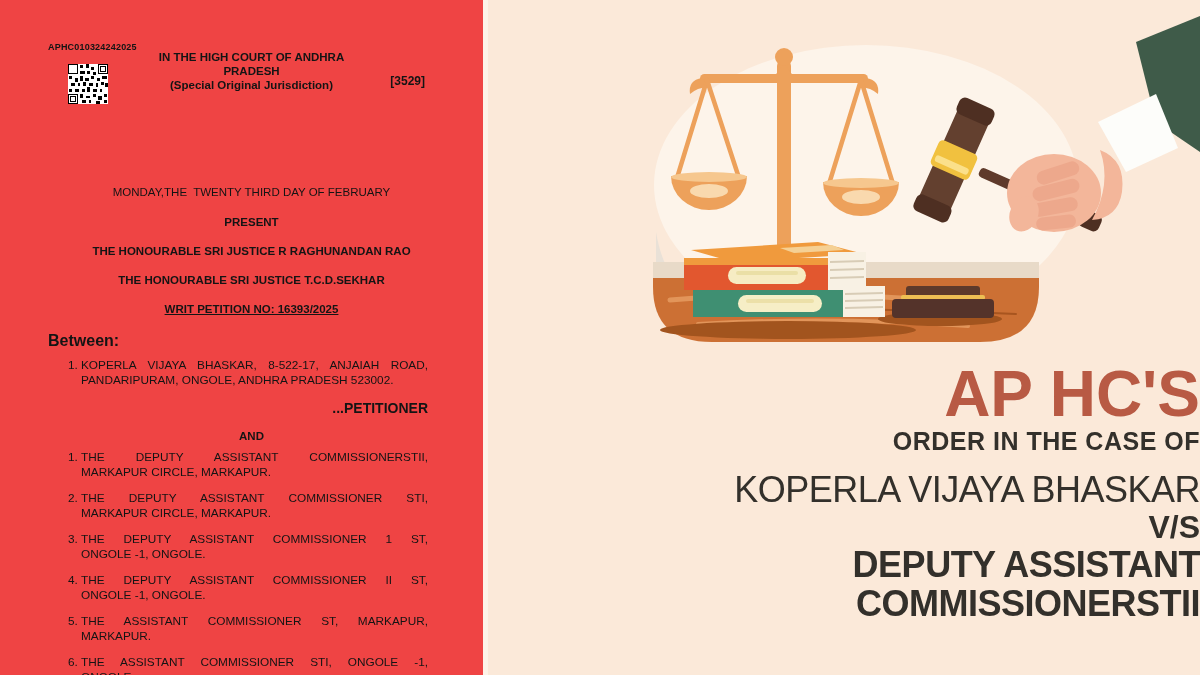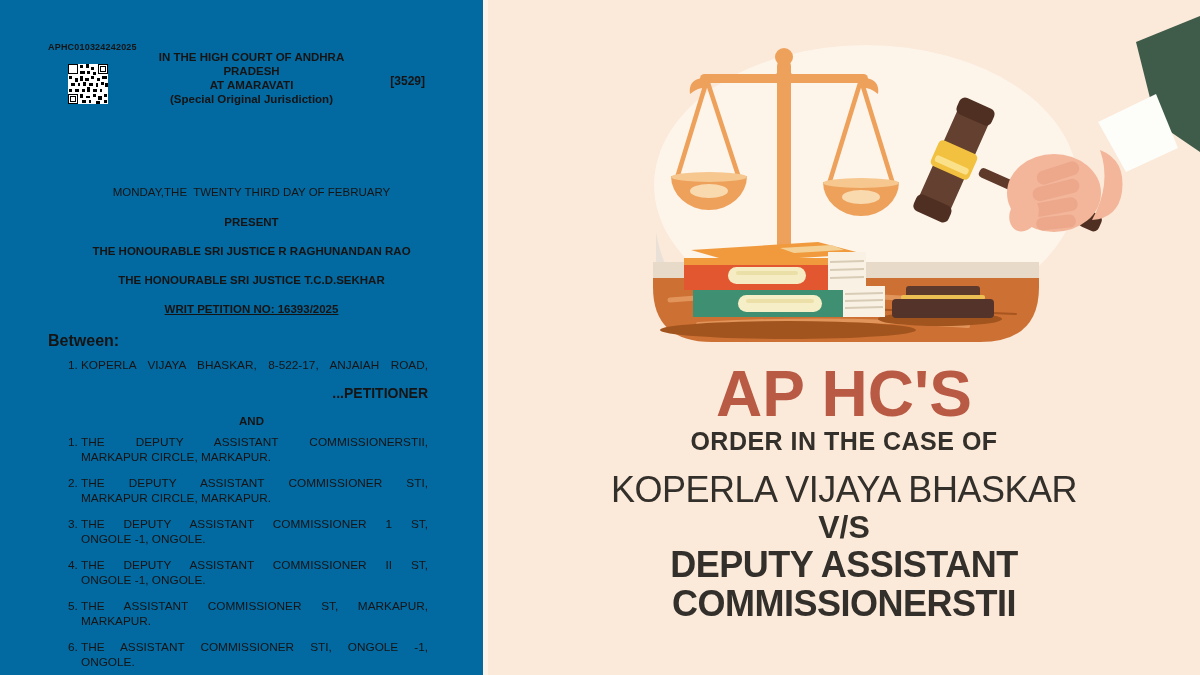--- a/index.html
+++ b/index.html
@@ -1,20 +1,20 @@
 <!DOCTYPE html>
 <html><head>
 <meta charset="utf-8">
 <style>
   html,body{margin:0;padding:0;}
   body{font-family:"Liberation Sans",sans-serif;}
   .stage{position:relative;width:1200px;height:675px;overflow:hidden;background:#ffffff;}
 
   
-  .doc{position:absolute;left:0;top:0;width:483px;height:675px;background:#0369a1;color:#141414;}
+  .doc{position:absolute;left:0;top:0;width:483px;height:675px;background:#ef4444;color:#141414;}
   .doc-inner{position:relative;padding:26px 28px 0 48px;}
   .doc-head{position:relative;min-height:92px;}
   .case-code{position:absolute;left:0;top:4px;font-size:9px;font-weight:bold;letter-spacing:.2px;}
   .qr{position:absolute;left:20px;top:26px;width:40px;height:40px;}
   .court-heading{width:232px;margin:12px auto;padding-top:12px;text-align:center;font-weight:bold;font-size:11.5px;line-height:14px;}
   .bracket-no{position:absolute;right:30px;top:36px;font-size:12px;font-weight:bold;}
   .date-block{margin-top:10px;text-align:center;font-size:11.5px;line-height:15px;white-space:pre-wrap;}
   .center-bold{margin-top:15px;text-align:center;font-weight:bold;font-size:11.5px;line-height:14px;}
   .writ{text-decoration:underline;}
   .between{margin-top:16px;font-weight:bold;font-size:16px;}
@@ -23,21 +23,21 @@
   .pno{position:absolute;left:0;top:0;}
   .pline{text-align:justify;}
   .jline{text-align-last:justify;}
   .pline:empty{display:none;}
   .marker{margin-top:12px;margin-right:27px;text-align:right;font-weight:bold;font-size:14px;}
   .and-label{margin-top:14px;margin-bottom:6px;text-align:center;font-weight:bold;font-size:11.5px;}
 
   
   .poster{position:absolute;left:483px;top:0;width:717px;height:675px;background:#fbe9d9;border-left:5px solid #fdf3e8;box-sizing:border-box;}
   .illustration{position:absolute;left:0;top:0;width:712px;height:360px;}
-  .poster-text{position:absolute;left:0;top:362px;width:712px;text-align:center;color:#33302b;}
+  .poster-text{position:absolute;left:0;top:362px;width:712px;text-align:right;color:#33302b;}
   .headline{font-size:64px;font-weight:bold;letter-spacing:0px;line-height:1.0;}
   .subtitle{margin-top:2px;font-size:25px;font-weight:bold;letter-spacing:.5px;line-height:1.1;}
   .case-name{margin-top:15px;font-size:36px;font-weight:normal;letter-spacing:-.5px;line-height:1.08;}
   .versus{font-size:32px;font-weight:bold;line-height:1.15;}
   .resp-line{font-size:36px;font-weight:bold;letter-spacing:-.5px;line-height:1.08;}
 </style>
 </head>
 <body>
 
 <div class="stage">
@@ -91,21 +91,20 @@
               <rect x="26" y="22" width="2" height="2"></rect>
               <rect x="10" y="26" width="3" height="2"></rect>
             <rect x="15" y="26" width="2" height="2"></rect>
               <rect x="20" y="27" width="3" height="2"></rect>
               <rect x="26" y="26" width="2" height="2"></rect>
           </g>
         </svg>
         <div class="court-heading">
 
         <div>IN THE HIGH COURT OF ANDHRA PRADESH</div>
-            <div>AT AMARAVATI</div>
             <div>(Special Original Jurisdiction)</div>
           </div>
         <div class="bracket-no">[3529]</div>
       </div>
 
       <div class="date-block">
         
       <div>MONDAY,THE  TWENTY THIRD DAY OF FEBRUARY</div></div>
 
       <div class="center-bold">PRESENT</div>
@@ -116,20 +115,21 @@
           <div class="center-bold">THE HONOURABLE SRI JUSTICE T.C.D.SEKHAR</div>
         </div>
 
       <div class="center-bold writ">WRIT PETITION NO: 16393/2025</div>
 
       <div class="between">Between:</div>
 
       <div class="party">
         <span class="pno">1.</span>
         <div class="pline jline">KOPERLA VIJAYA BHASKAR, 8-522-17, ANJAIAH ROAD,</div>
+        <div class="pline">PANDARIPURAM, ONGOLE, ANDHRA PRADESH 523002.</div>
       </div>
 
       <div class="marker">...PETITIONER</div>
 
       <div class="and-label">AND</div>
 
       <div>
 
           <div class="party">
             <span class="pno">1.</span>

